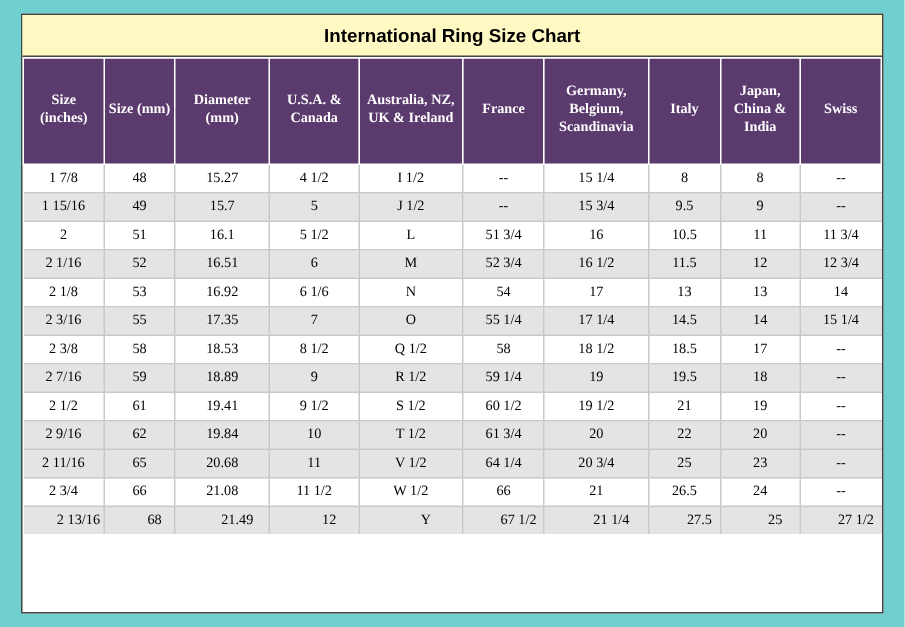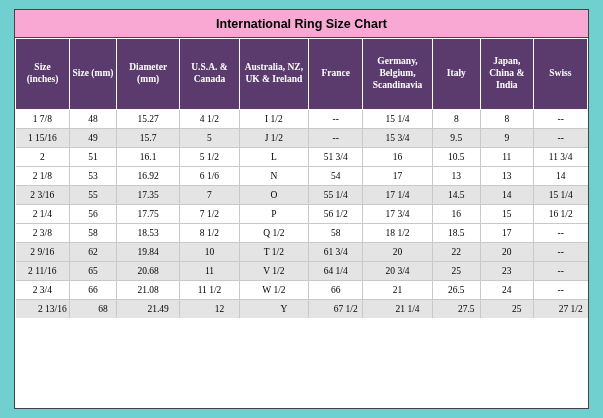--- a/index.html
+++ b/index.html
@@ -27,21 +27,21 @@
   }
   .chart-title {
     height: 28px;
     line-height: 28px;
     text-align: center;
     font-size: 12.5px;
     font-weight: bold;
     color: #000000;
     border-bottom: 1px solid #444444;
     box-sizing: border-box;
-    background: #f9a8d4;
+    background: #fef9c3;
   }
   table.ring {
     border-collapse: collapse;
     width: 100%;
     table-layout: fixed;
   }
   table.ring th {
     background: #5b3a6e;
     color: #ffffff;
     font-size: 9.5px;
@@ -133,20 +133,32 @@
             <td>51</td>
             <td>16.1</td>
             <td>5 1/2</td>
             <td>L</td>
             <td>51 3/4</td>
             <td>16</td>
             <td>10.5</td>
             <td>11</td>
             <td>11 3/4</td>
           </tr>
+          <tr class="even">
+            <td>2  1/16</td>
+            <td>52</td>
+            <td>16.51</td>
+            <td>6</td>
+            <td>M</td>
+            <td>52 3/4</td>
+            <td>16 1/2</td>
+            <td>11.5</td>
+            <td>12</td>
+            <td>12 3/4</td>
+          </tr>
           <tr class="odd">
             <td>2  1/8</td>
             <td>53</td>
             <td>16.92</td>
             <td>6 1/6</td>
             <td>N</td>
             <td>54</td>
             <td>17</td>
             <td>13</td>
             <td>13</td>
@@ -158,41 +170,53 @@
             <td>17.35</td>
             <td>7</td>
             <td>O</td>
             <td>55 1/4</td>
             <td>17 1/4</td>
             <td>14.5</td>
             <td>14</td>
             <td>15 1/4</td>
           </tr>
           <tr class="odd">
-            <td>2  1/4</td>
-            <td>56</td>
-            <td>17.75</td>
-            <td>7 1/2</td>
-            <td>P</td>
-            <td>56 1/2</td>
-            <td>17 3/4</td>
-            <td>16</td>
-            <td>15</td>
-            <td>16 1/2</td>
-          </tr>
-          <tr class="odd">
             <td>2  3/8</td>
             <td>58</td>
             <td>18.53</td>
             <td>8 1/2</td>
             <td>Q 1/2</td>
             <td>58</td>
             <td>18 1/2</td>
             <td>18.5</td>
             <td>17</td>
+            <td>--</td>
+          </tr>
+          <tr class="even">
+            <td>2  7/16</td>
+            <td>59</td>
+            <td>18.89</td>
+            <td>9</td>
+            <td>R 1/2</td>
+            <td>59 1/4</td>
+            <td>19</td>
+            <td>19.5</td>
+            <td>18</td>
+            <td>--</td>
+          </tr>
+          <tr class="odd">
+            <td>2  1/2</td>
+            <td>61</td>
+            <td>19.41</td>
+            <td>9 1/2</td>
+            <td>S 1/2</td>
+            <td>60 1/2</td>
+            <td>19 1/2</td>
+            <td>21</td>
+            <td>19</td>
             <td>--</td>
           </tr>
           <tr class="even">
             <td>2  9/16</td>
             <td>62</td>
             <td>19.84</td>
             <td>10</td>
             <td>T 1/2</td>
             <td>61 3/4</td>
             <td>20</td>

